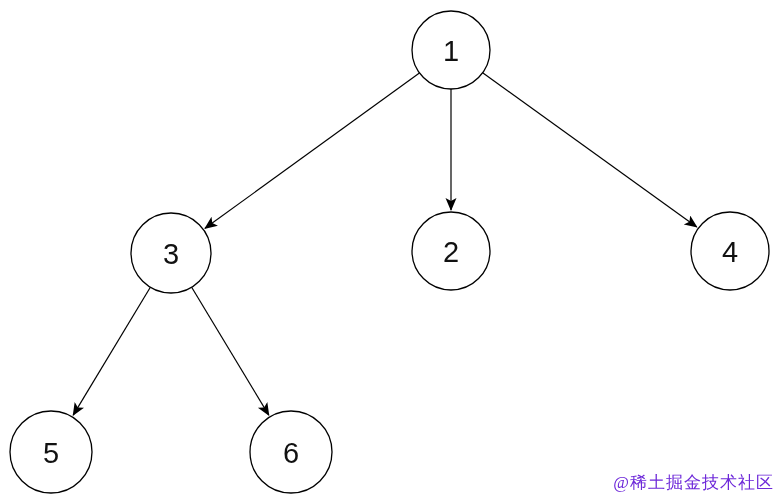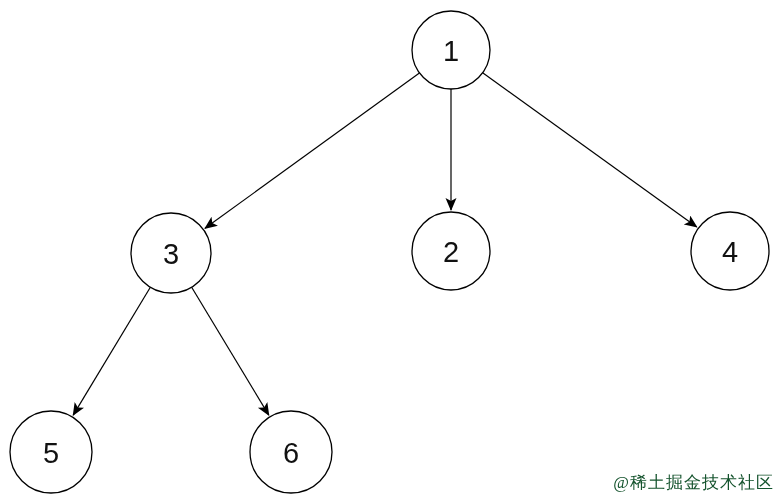--- a/index.html
+++ b/index.html
@@ -36,21 +36,21 @@
     stroke: #000000;
     stroke-width: 1.2;
     fill: none;
   }
   .watermark {
     position: absolute;
     right: 7px;
     bottom: 8px;
     font-family: "Liberation Serif", serif;
     font-size: 17px;
-    color: #14532d;
+    color: #6d28d9;
     letter-spacing: 1px;
     user-select: none;
     margin-left: 40px;
   }
 </style>
 </head>
 <body>
 
 <div class="canvas">
   <svg id="tree-svg" class="diagram-svg" width="781" height="502" viewBox="0 0 781 502">

